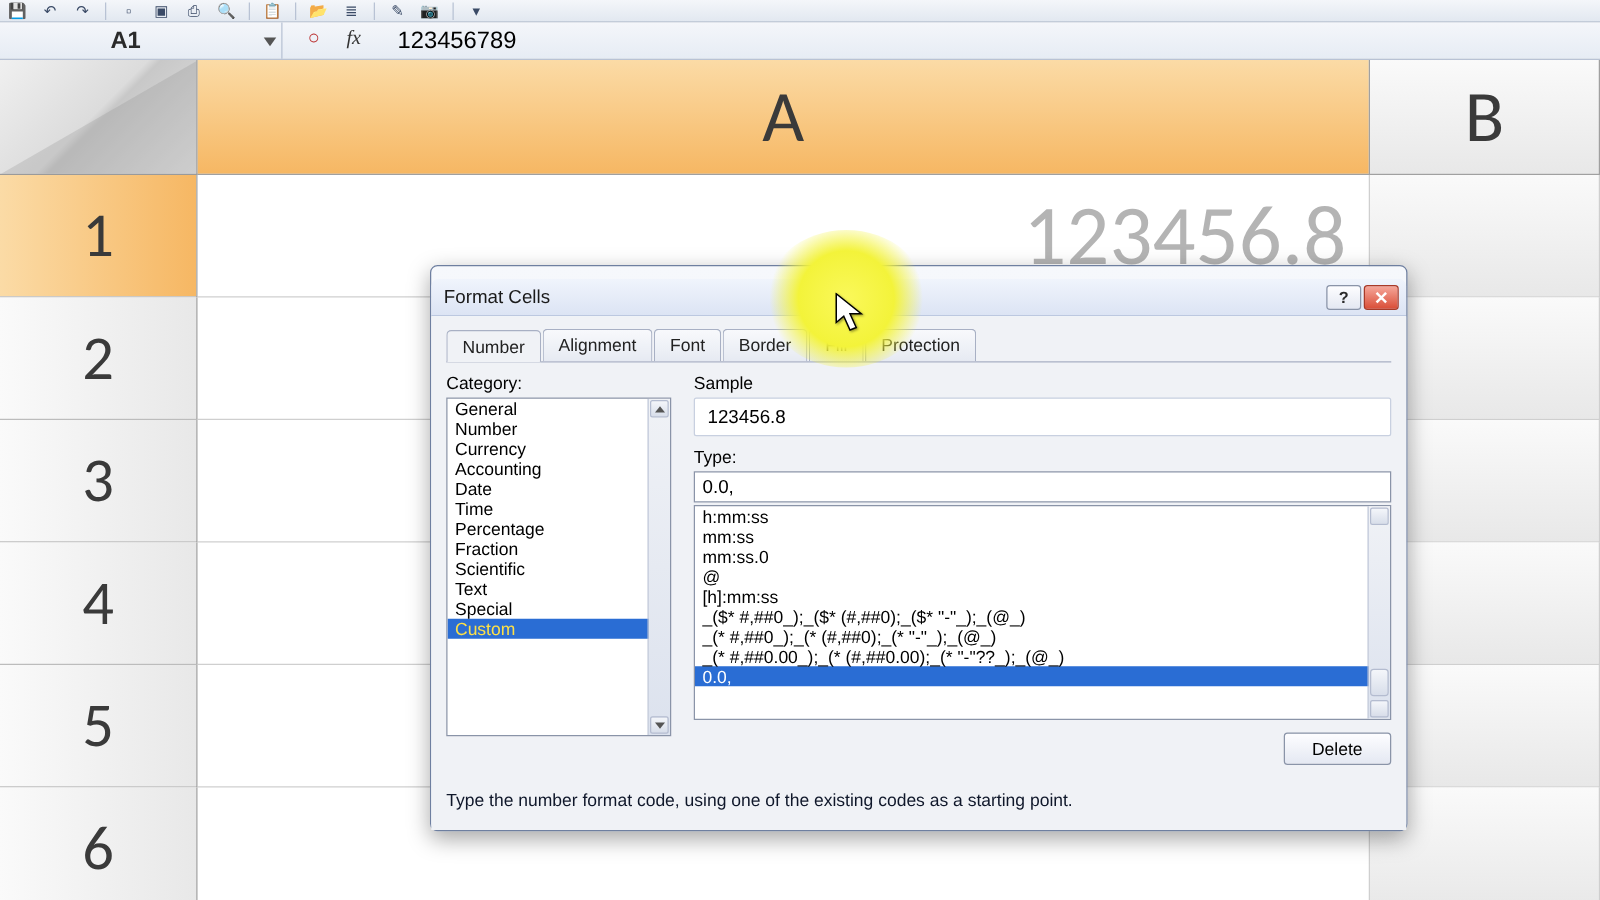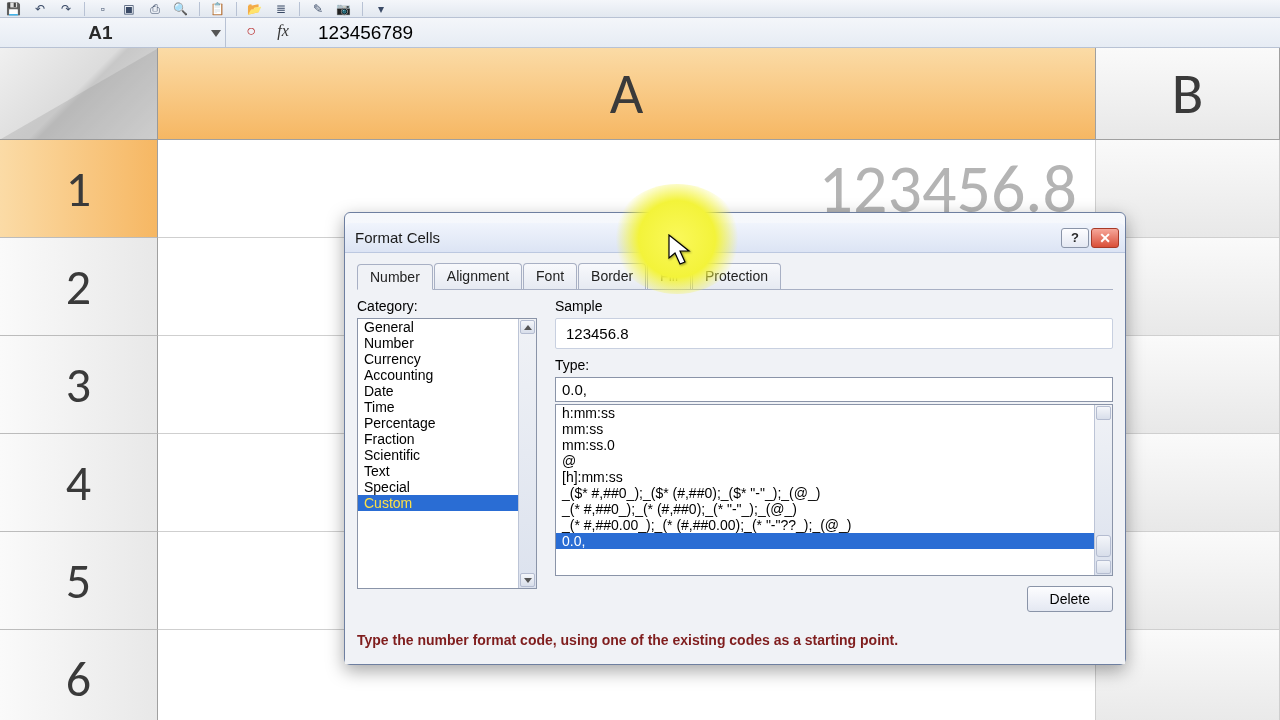--- a/index.html
+++ b/index.html
@@ -70,21 +70,21 @@
 .fmtlist .sb .track { position: absolute; top: 16px; bottom: 16px; left: 1px; right: 1px; }
 .fmtlist .sb .bar { position: absolute; left: 0; right: 0; bottom: 2px; height: 22px; background: linear-gradient(#f4f6fa, #d8deea); border: 1px solid #b4bcd0; border-radius: 3px; }
 .fmtlist .sb .thumb { position: absolute; top: 1px; left: 1px; right: 1px; height: 14px; background: linear-gradient(#f4f6fa, #d8deea); border: 1px solid #b4bcd0; border-radius: 2px; display: flex; align-items: center; justify-content: center; }
 .fmtlist .sb .thumb.dn { top: auto; bottom: 1px; }
 .fmtitem { padding: 0 6px; font-size: 14px; line-height: 16px; white-space: nowrap; }
 .fmtitem.sel { background: #2a6dd4; color: #fff; }
 
 .delete-row { display: flex; justify-content: flex-end; margin-top: 10px; }
 .btn { padding: 4px 22px; font-size: 14px; border: 1px solid #8a94a8; background: linear-gradient(#fdfdff, #e4e8f2); border-radius: 3px; cursor: pointer; }
 
-.hint { font-size: 14px; margin-top: 20px; color: #7f1d1d; font-weight: bold; }
+.hint { font-size: 14px; margin-top: 20px; color: #0f172a; }
 
 
 .highlight { position: absolute; left: 612px; top: 184px; width: 130px; height: 110px; background: radial-gradient(circle, #faf85a 0%, #f3f33a 45%, rgba(243,243,58,0) 72%); border-radius: 50%; pointer-events: none; z-index: 30; }
 .cursor { position: absolute; left: 668px; top: 234px; z-index: 31; pointer-events: none; }
 .cursor svg { filter: drop-shadow(1px 1px 1px rgba(0,0,0,0.4)); }
 </style>
 </head>
 <body>
 
 <div class="toolbar">

